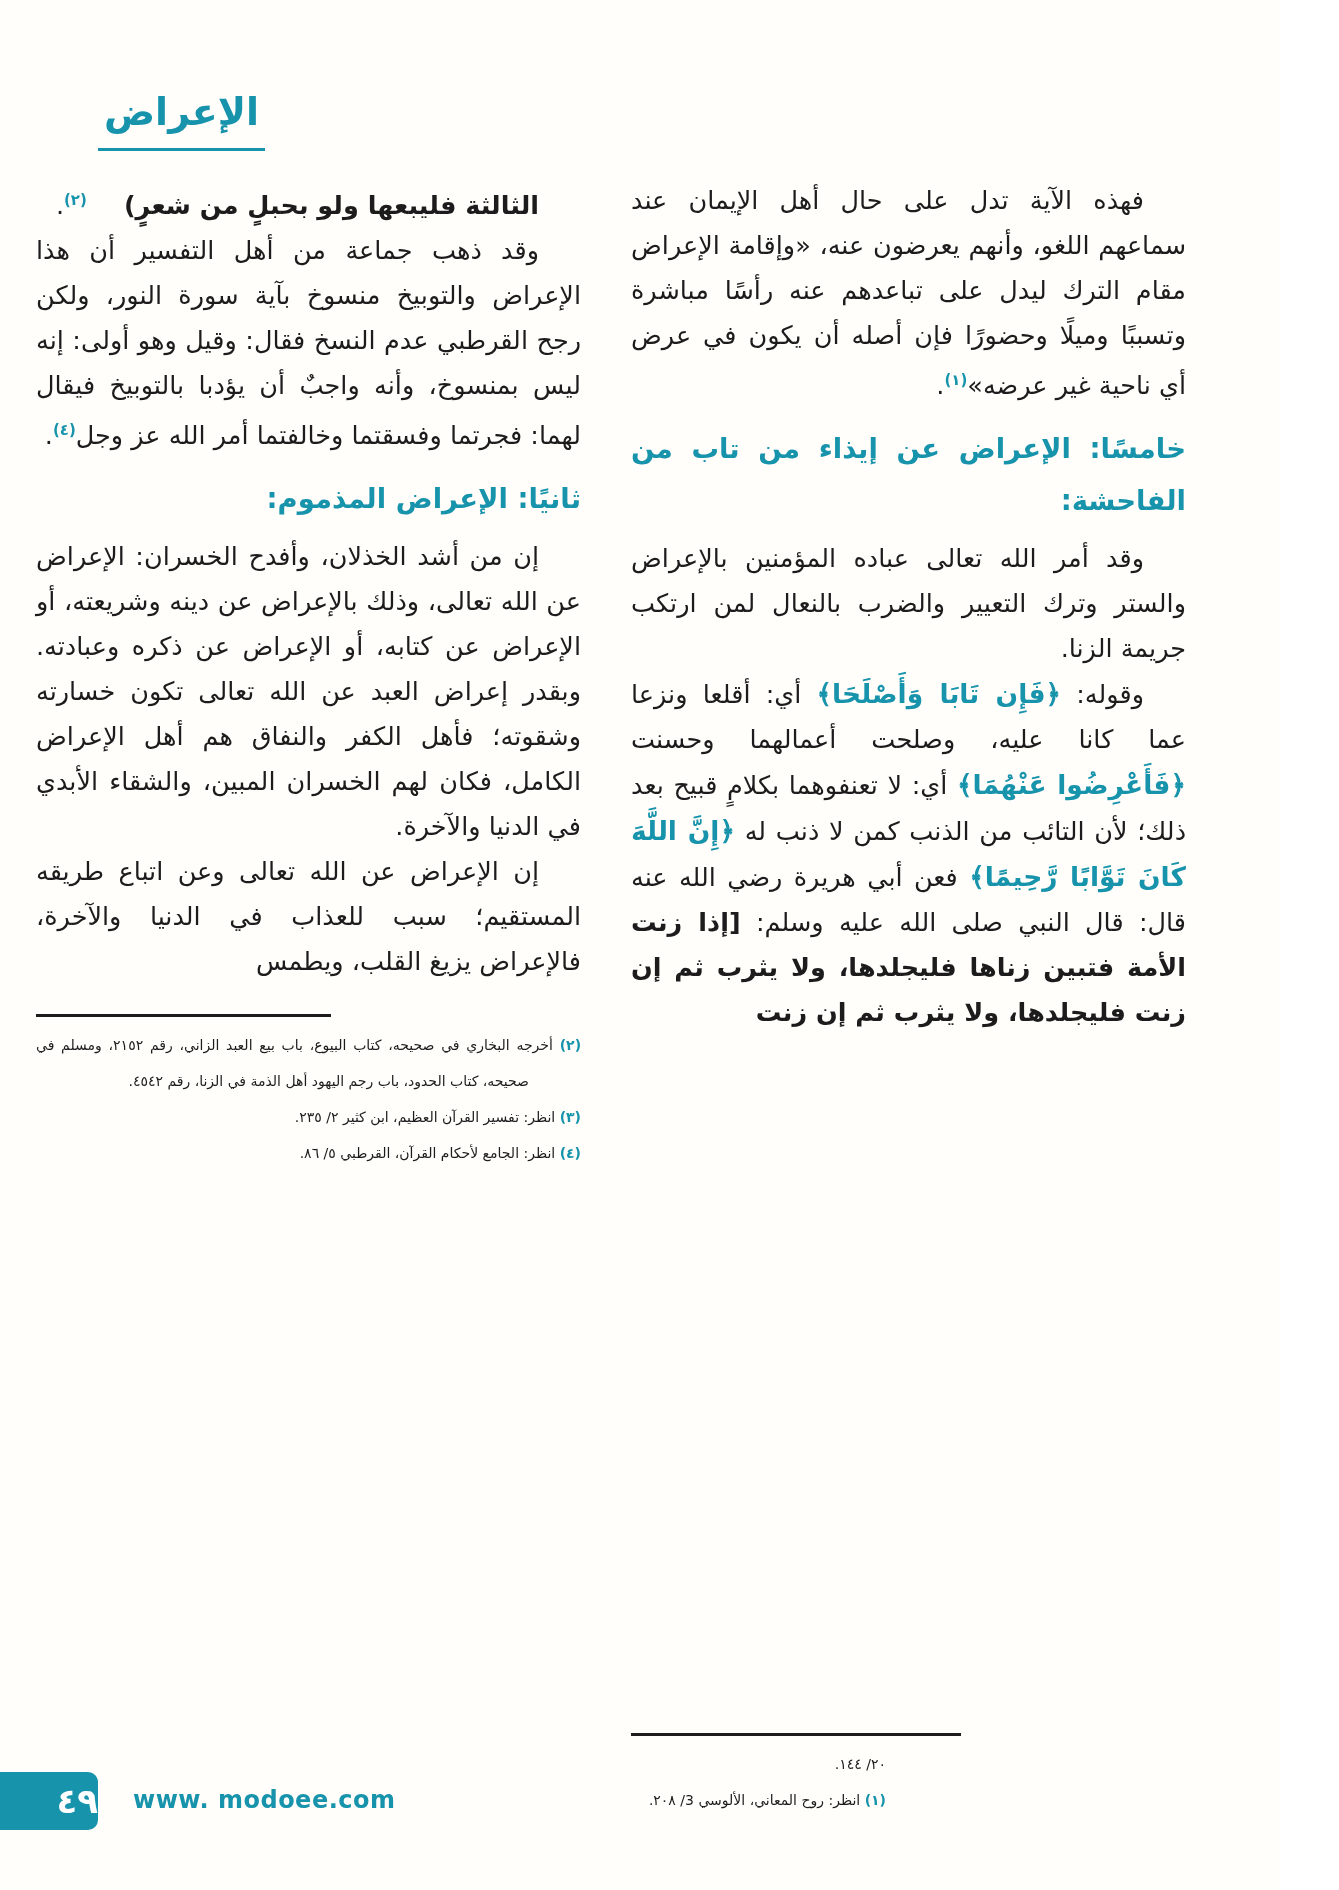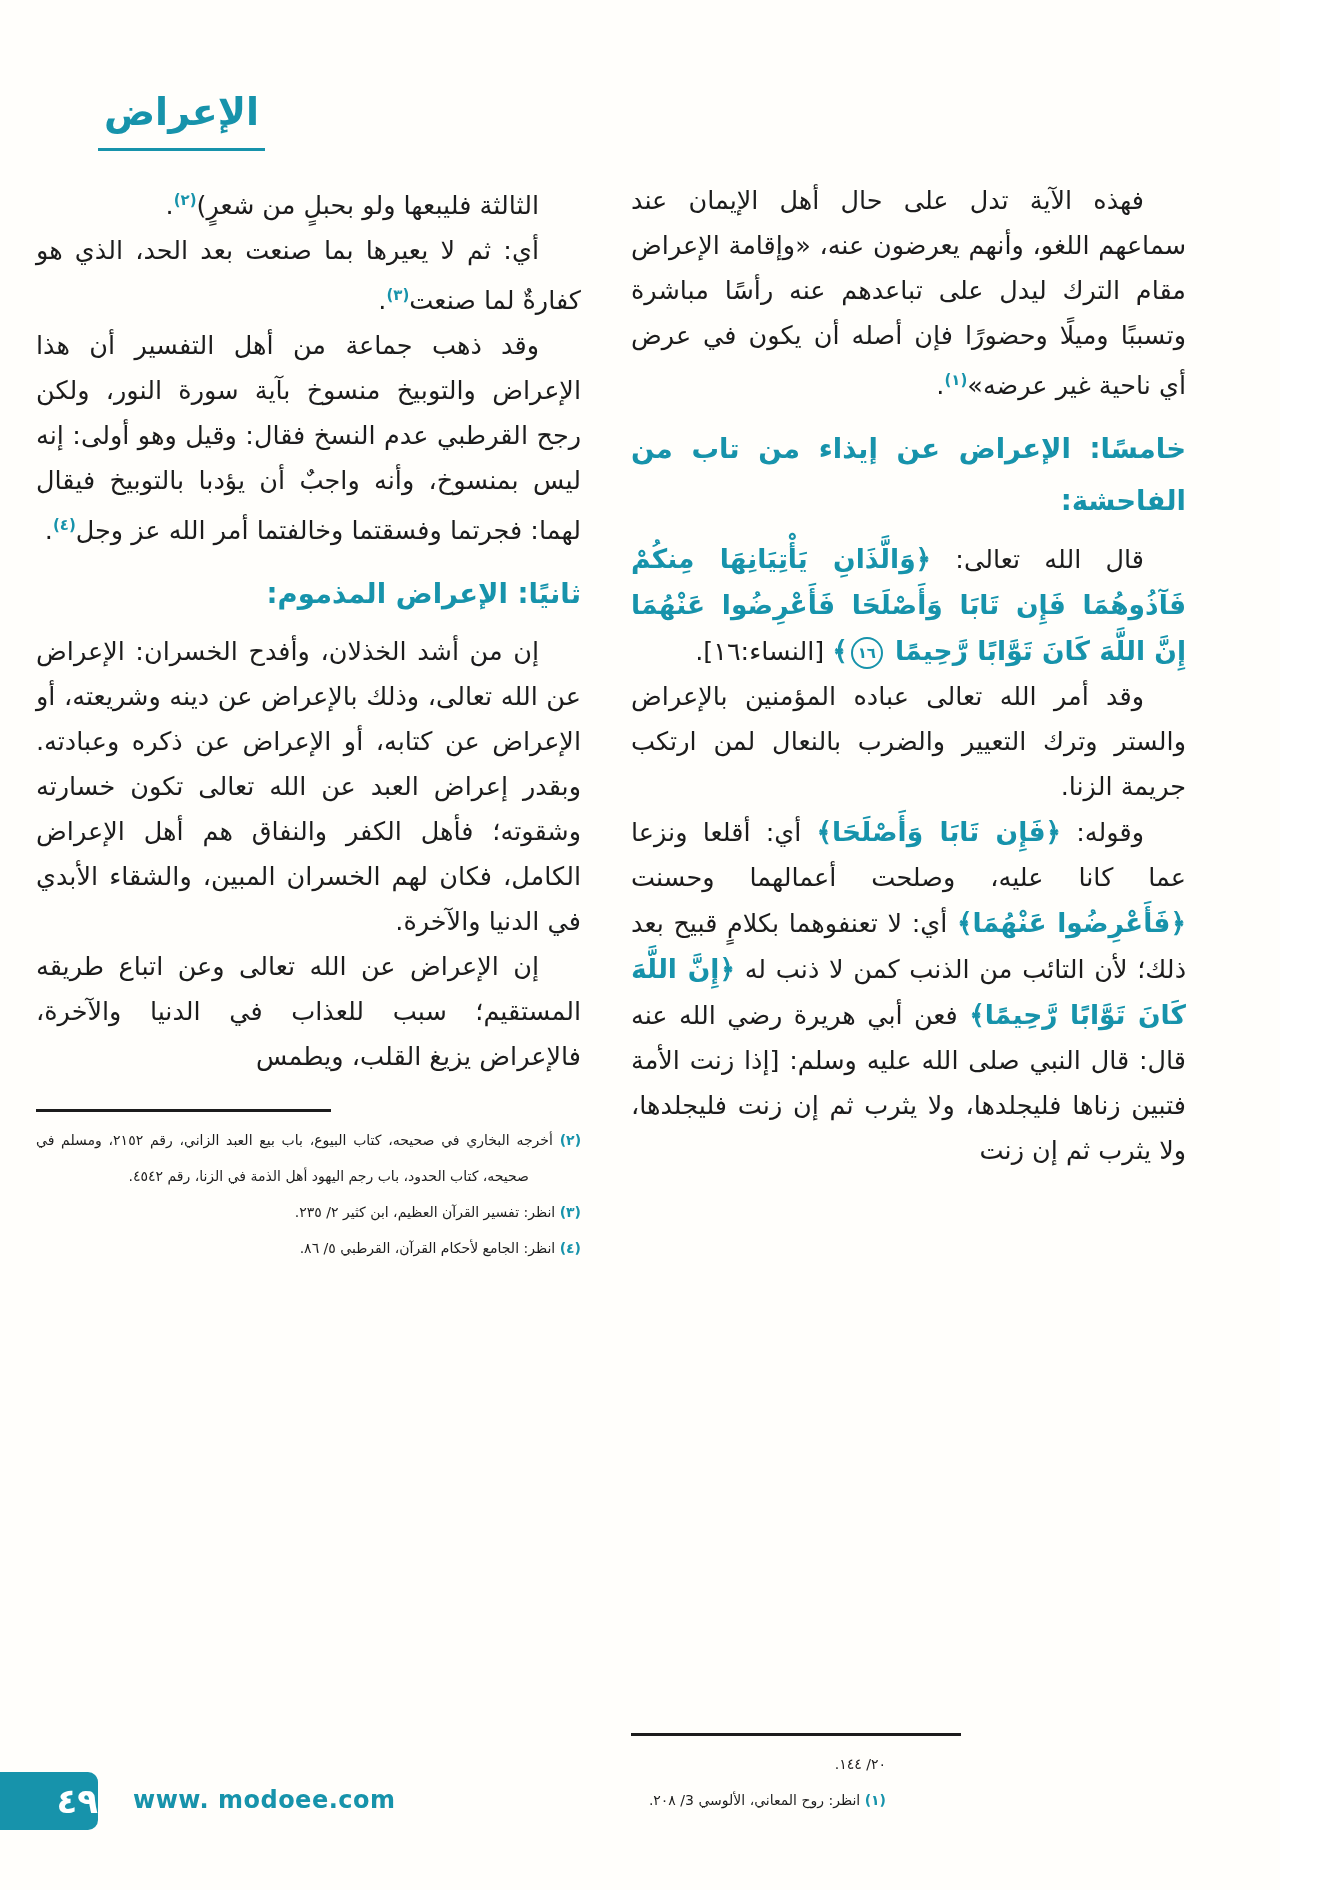--- a/index.html
+++ b/index.html
@@ -22,21 +22,21 @@
     display:flex; gap:50px; direction:rtl;
   }
   .column { flex:1 1 0; font-size:25.5px; line-height:45px; text-align:justify; }
   .right-col { display:flex; flex-direction:column; }
   .block-p { text-indent:42px; }
   .block-heading {
     color:var(--accent,#1793ab); font-weight:bold; font-size:27.5px;
     line-height:52px; margin:14px 0 10px 0; text-indent:0;
   }
   .run-quran { color:var(--accent,#1793ab); font-weight:bold; font-size:26.5px; }
-  .run-bold { font-weight:normal; }
+  .run-bold { font-weight:bold;margin-left:37px; }
   .run-ref { color:var(--accent,#1793ab); font-size:15px; vertical-align:9px; font-weight:bold; }
   .run-ayah {
     display:inline-block; width:32px; height:32px; line-height:29px; text-indent:0;
     border:2px solid var(--accent,#1793ab); border-radius:50%;
     color:var(--accent,#1793ab); font-size:15px; text-align:center; font-weight:bold;
     vertical-align:middle; margin:0 3px;
   }
   
   .footnotes { font-size:14px; line-height:36px; text-align:justify; }
   .fn-divider { height:3px; background:#1c1c1c; margin-bottom:10px; }
@@ -68,37 +68,35 @@
   <div class="page-header">
     <span class="header-title">الإعراض</span>
   </div>
 
   <div class="content">
 
     <section class="column right-col">
       <div class="blocks">
           <div class="block block-p"><span class="run-normal">فهذه الآية تدل على حال أهل الإيمان عند سماعهم اللغو، وأنهم يعرضون عنه، «وإقامة الإعراض مقام الترك ليدل على تباعدهم عنه رأسًا مباشرة وتسببًا وميلًا وحضورًا فإن أصله أن يكون في عرض أي ناحية غير عرضه»</span><span class="run-ref">(١)</span><span class="run-normal">.</span></div>
           <div class="block block-heading"><span class="run-normal">خامسًا: الإعراض عن إيذاء من تاب من الفاحشة:</span></div>
-          <div class="block block-p"><span class="run-normal">قال الله تعالى: </span><span class="run-quran">﴿وَالَّذَانِ يَأْتِيَانِهَا مِنكُمْ فَآذُوهُمَا فَإِن تَابَا وَأَصْلَحَا فَأَعْرِضُوا عَنْهُمَا إِنَّ اللَّهَ كَانَ تَوَّابًا رَّحِيمًا </span><span class="run-ayah">١٦</span><span class="run-quran">﴾</span><span class="run-normal"> [النساء:١٦].</span></div>
           <div class="block block-p"><span class="run-normal">وقد أمر الله تعالى عباده المؤمنين بالإعراض والستر وترك التعيير والضرب بالنعال لمن ارتكب جريمة الزنا.</span></div>
           <div class="block block-p"><span class="run-normal">وقوله: </span><span class="run-quran">﴿فَإِن تَابَا وَأَصْلَحَا﴾</span><span class="run-normal"> أي: أقلعا ونزعا عما كانا عليه، وصلحت أعمالهما وحسنت </span><span class="run-quran">﴿فَأَعْرِضُوا عَنْهُمَا﴾</span><span class="run-normal"> أي: لا تعنفوهما بكلامٍ قبيح بعد ذلك؛ لأن التائب من الذنب كمن لا ذنب له </span><span class="run-quran">﴿إِنَّ اللَّهَ كَانَ تَوَّابًا رَّحِيمًا﴾</span><span class="run-normal"> فعن أبي هريرة رضي الله عنه قال: قال النبي صلى الله عليه وسلم: </span><span class="run-bold">[إذا زنت الأمة فتبين زناها فليجلدها، ولا يثرب ثم إن زنت فليجلدها، ولا يثرب ثم إن زنت</span></div>
         </div>
       <div class="footnotes">
         <div class="fn-divider"></div>
         <div class="fn-list">
             <div class="footnote"><span>٢٠/ ١٤٤.</span></div>
             <div class="footnote"><span class="fn-num">(١)</span>&nbsp;<span>انظر: روح المعاني، الألوسي 3/ ٢٠٨.</span></div>
           </div>
       </div>
     </section>
 
     <section class="column left-col">
       <div class="blocks">
           <div class="block block-p"><span class="run-bold">الثالثة فليبعها ولو بحبلٍ من شعرٍ)</span><span class="run-ref">(٢)</span><span class="run-normal">.</span></div>
-          <div class="block block-p"><span class="run-normal">أي: ثم لا يعيرها بما صنعت بعد الحد، الذي هو كفارةٌ لما صنعت</span><span class="run-ref">(٣)</span><span class="run-normal">.</span></div>
           <div class="block block-p"><span class="run-normal">وقد ذهب جماعة من أهل التفسير أن هذا الإعراض والتوبيخ منسوخ بآية سورة النور، ولكن رجح القرطبي عدم النسخ فقال: وقيل وهو أولى: إنه ليس بمنسوخ، وأنه واجبٌ أن يؤدبا بالتوبيخ فيقال لهما: فجرتما وفسقتما وخالفتما أمر الله عز وجل</span><span class="run-ref">(٤)</span><span class="run-normal">.</span></div>
           <div class="block block-heading"><span class="run-normal">ثانيًا: الإعراض المذموم:</span></div>
           <div class="block block-p"><span class="run-normal">إن من أشد الخذلان، وأفدح الخسران: الإعراض عن الله تعالى، وذلك بالإعراض عن دينه وشريعته، أو الإعراض عن كتابه، أو الإعراض عن ذكره وعبادته. وبقدر إعراض العبد عن الله تعالى تكون خسارته وشقوته؛ فأهل الكفر والنفاق هم أهل الإعراض الكامل، فكان لهم الخسران المبين، والشقاء الأبدي في الدنيا والآخرة.</span></div>
           <div class="block block-p"><span class="run-normal">إن الإعراض عن الله تعالى وعن اتباع طريقه المستقيم؛ سبب للعذاب في الدنيا والآخرة، فالإعراض يزيغ القلب، ويطمس</span></div>
         </div>
       <div class="footnotes">
         <div class="fn-divider"></div>
         <div class="fn-list">
             <div class="footnote"><span class="fn-num">(٢)</span>&nbsp;<span>أخرجه البخاري في صحيحه، كتاب البيوع، باب بيع العبد الزاني، رقم ٢١٥٢، ومسلم في صحيحه، كتاب الحدود، باب رجم اليهود أهل الذمة في الزنا، رقم ٤٥٤٢.</span></div>
             <div class="footnote"><span class="fn-num">(٣)</span>&nbsp;<span>انظر: تفسير القرآن العظيم، ابن كثير ٢/ ٢٣٥.</span></div>

